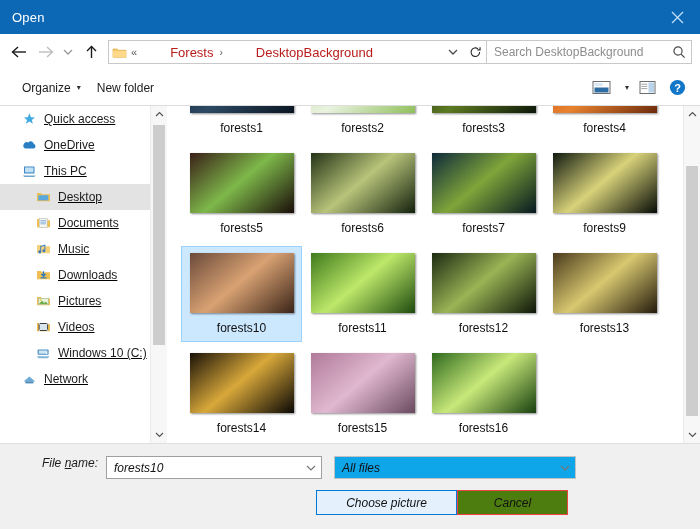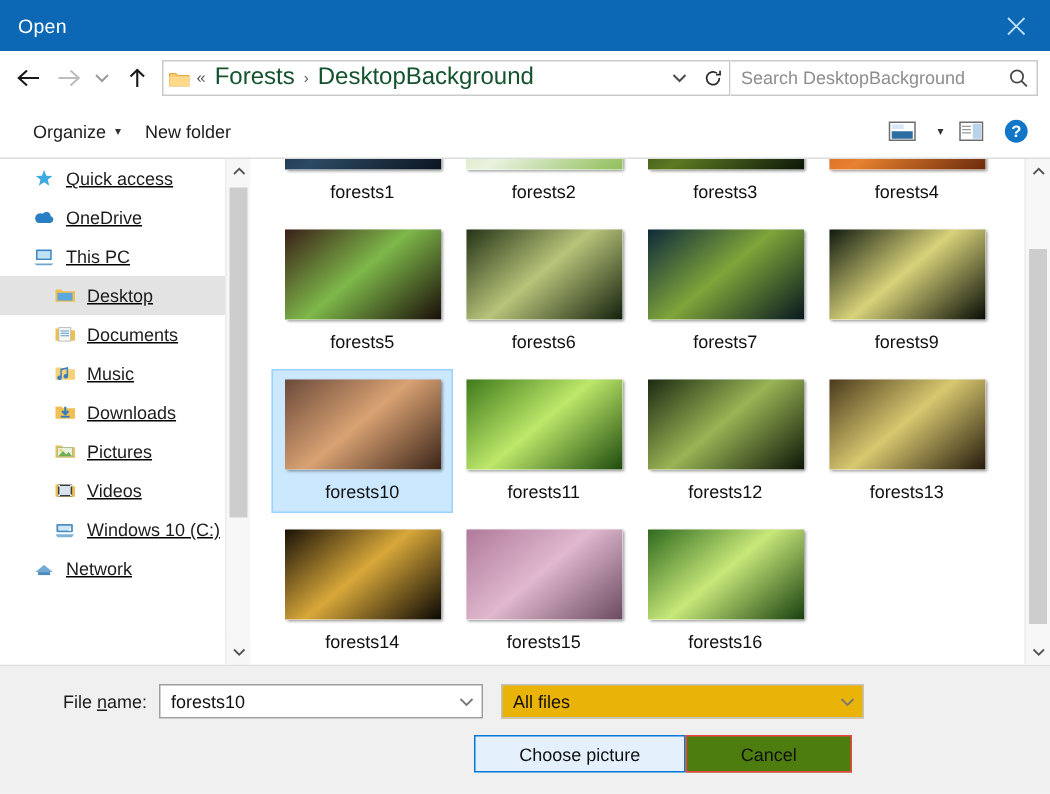--- a/index.html
+++ b/index.html
@@ -90,25 +90,26 @@
     justify-content: center;
     flex: 0 0 auto;
   }
   .addr-overflow {
     color: #555;
     font-size: 11px;
     padding: 0 4px 0 2px;
     flex: 0 0 auto;
   }
   .crumb {
-    font-size: 16px;
-    color: #14532d;
+    font-size: 13px;
+    color: #b91c1c;
     padding: 0 2px;
     white-space: nowrap;
     flex: 0 0 auto;
+    margin-left: 27px;
   }
   .crumb-sep {
     color: #5a5a5a;
     font-size: 10px;
     padding: 0 4px;
     flex: 0 0 auto;
   }
   .addr-spacer { flex: 1 1 auto; }
   .addr-chevron, .addr-refresh {
     width: 22px;
@@ -304,21 +305,22 @@
   
   .footer {
     flex: 0 0 auto;
     background: #f0f0f0;
     border-top: 1px solid #dfdfdf;
     padding: 12px 16px 14px 16px;
     box-sizing: border-box;
   }
   .footer-row {
     display: flex;
-    align-items: center;
+    align-items: flex-start;
+    font-style: italic;
   }
   .footer-row.second { margin-top: 11px; }
   .fname-label {
     width: 82px;
     text-align: right;
     font-size: 12px;
     color: #1c1c1c;
     padding-right: 8px;
     flex: 0 0 auto;
   }
@@ -344,21 +346,21 @@
     display: flex;
     align-items: center;
     justify-content: center;
     flex: 0 0 auto;
   }
   .fname-combo { width: 216px; flex: 0 0 auto; }
   .type-combo {
     width: 242px;
     flex: 0 0 auto;
     margin-left: 12px;
-    background: #eab308;
+    background: #0ea5e9;
     border-color: #c2c2c2;
   }
   .btn {
     height: 25px;
     min-width: 111px;
     border: 1px solid #ef4444;
     background: #4d7c0f;
     font-size: 12px;
     color: #111;
     display: flex;

